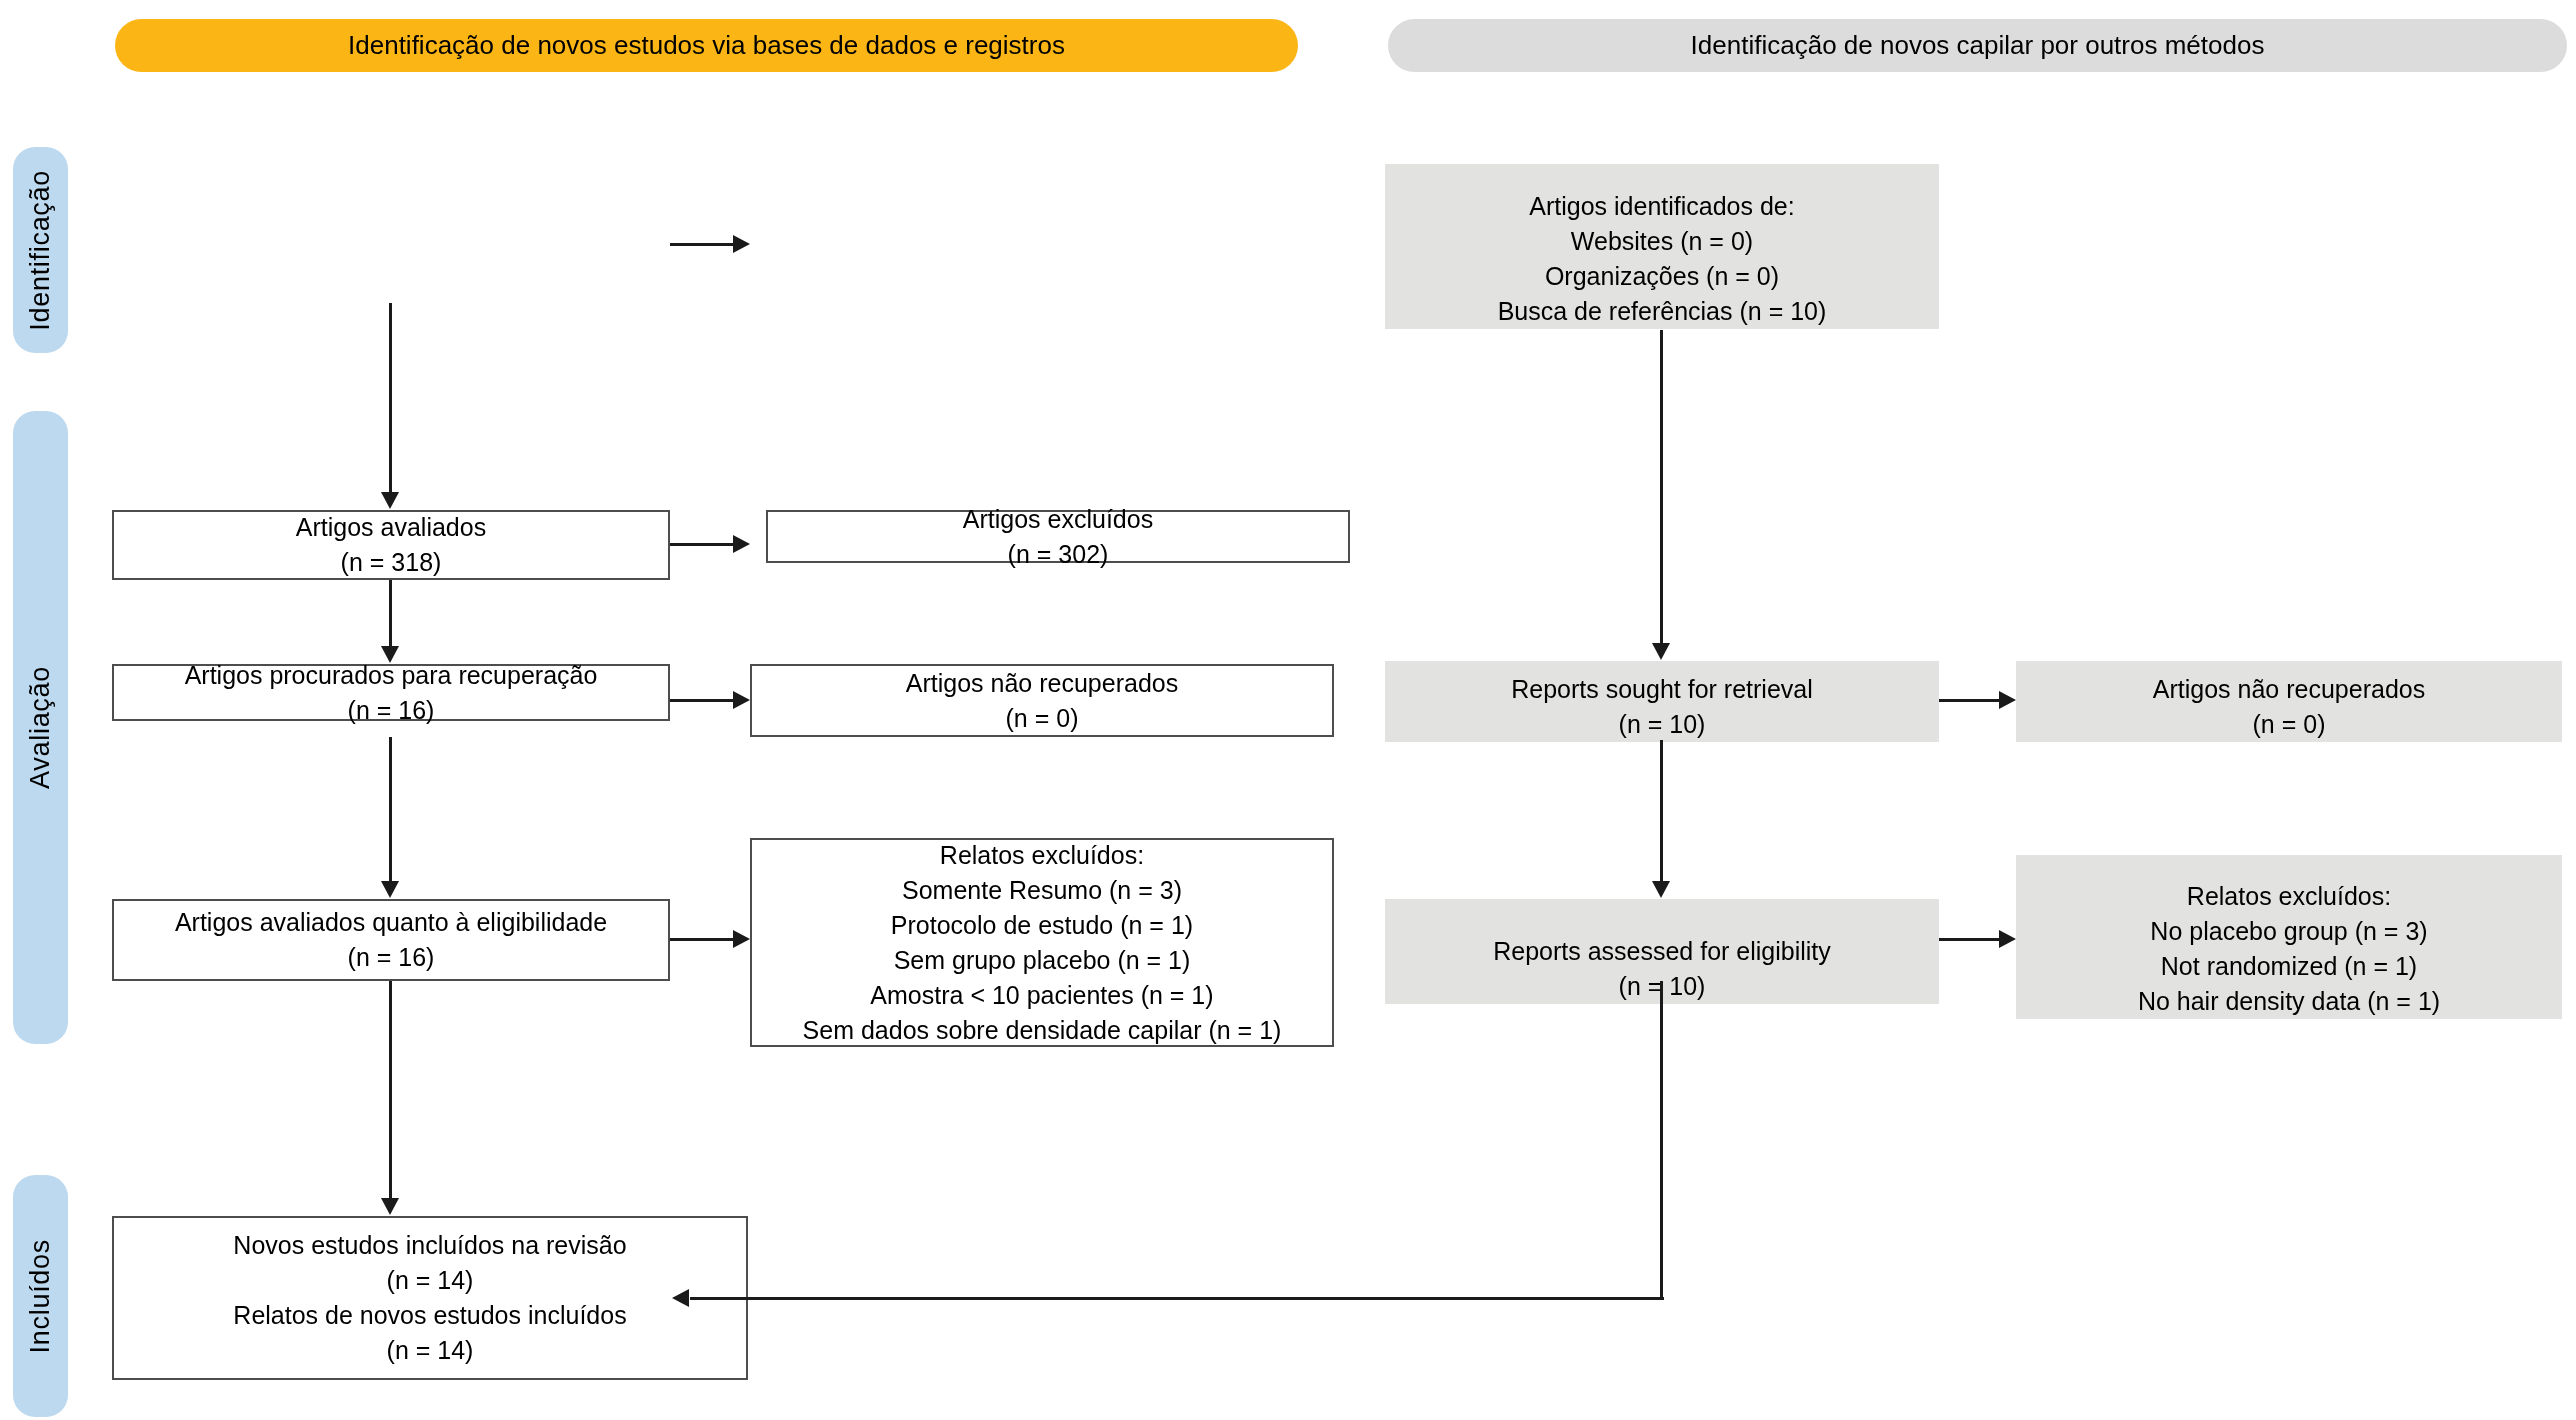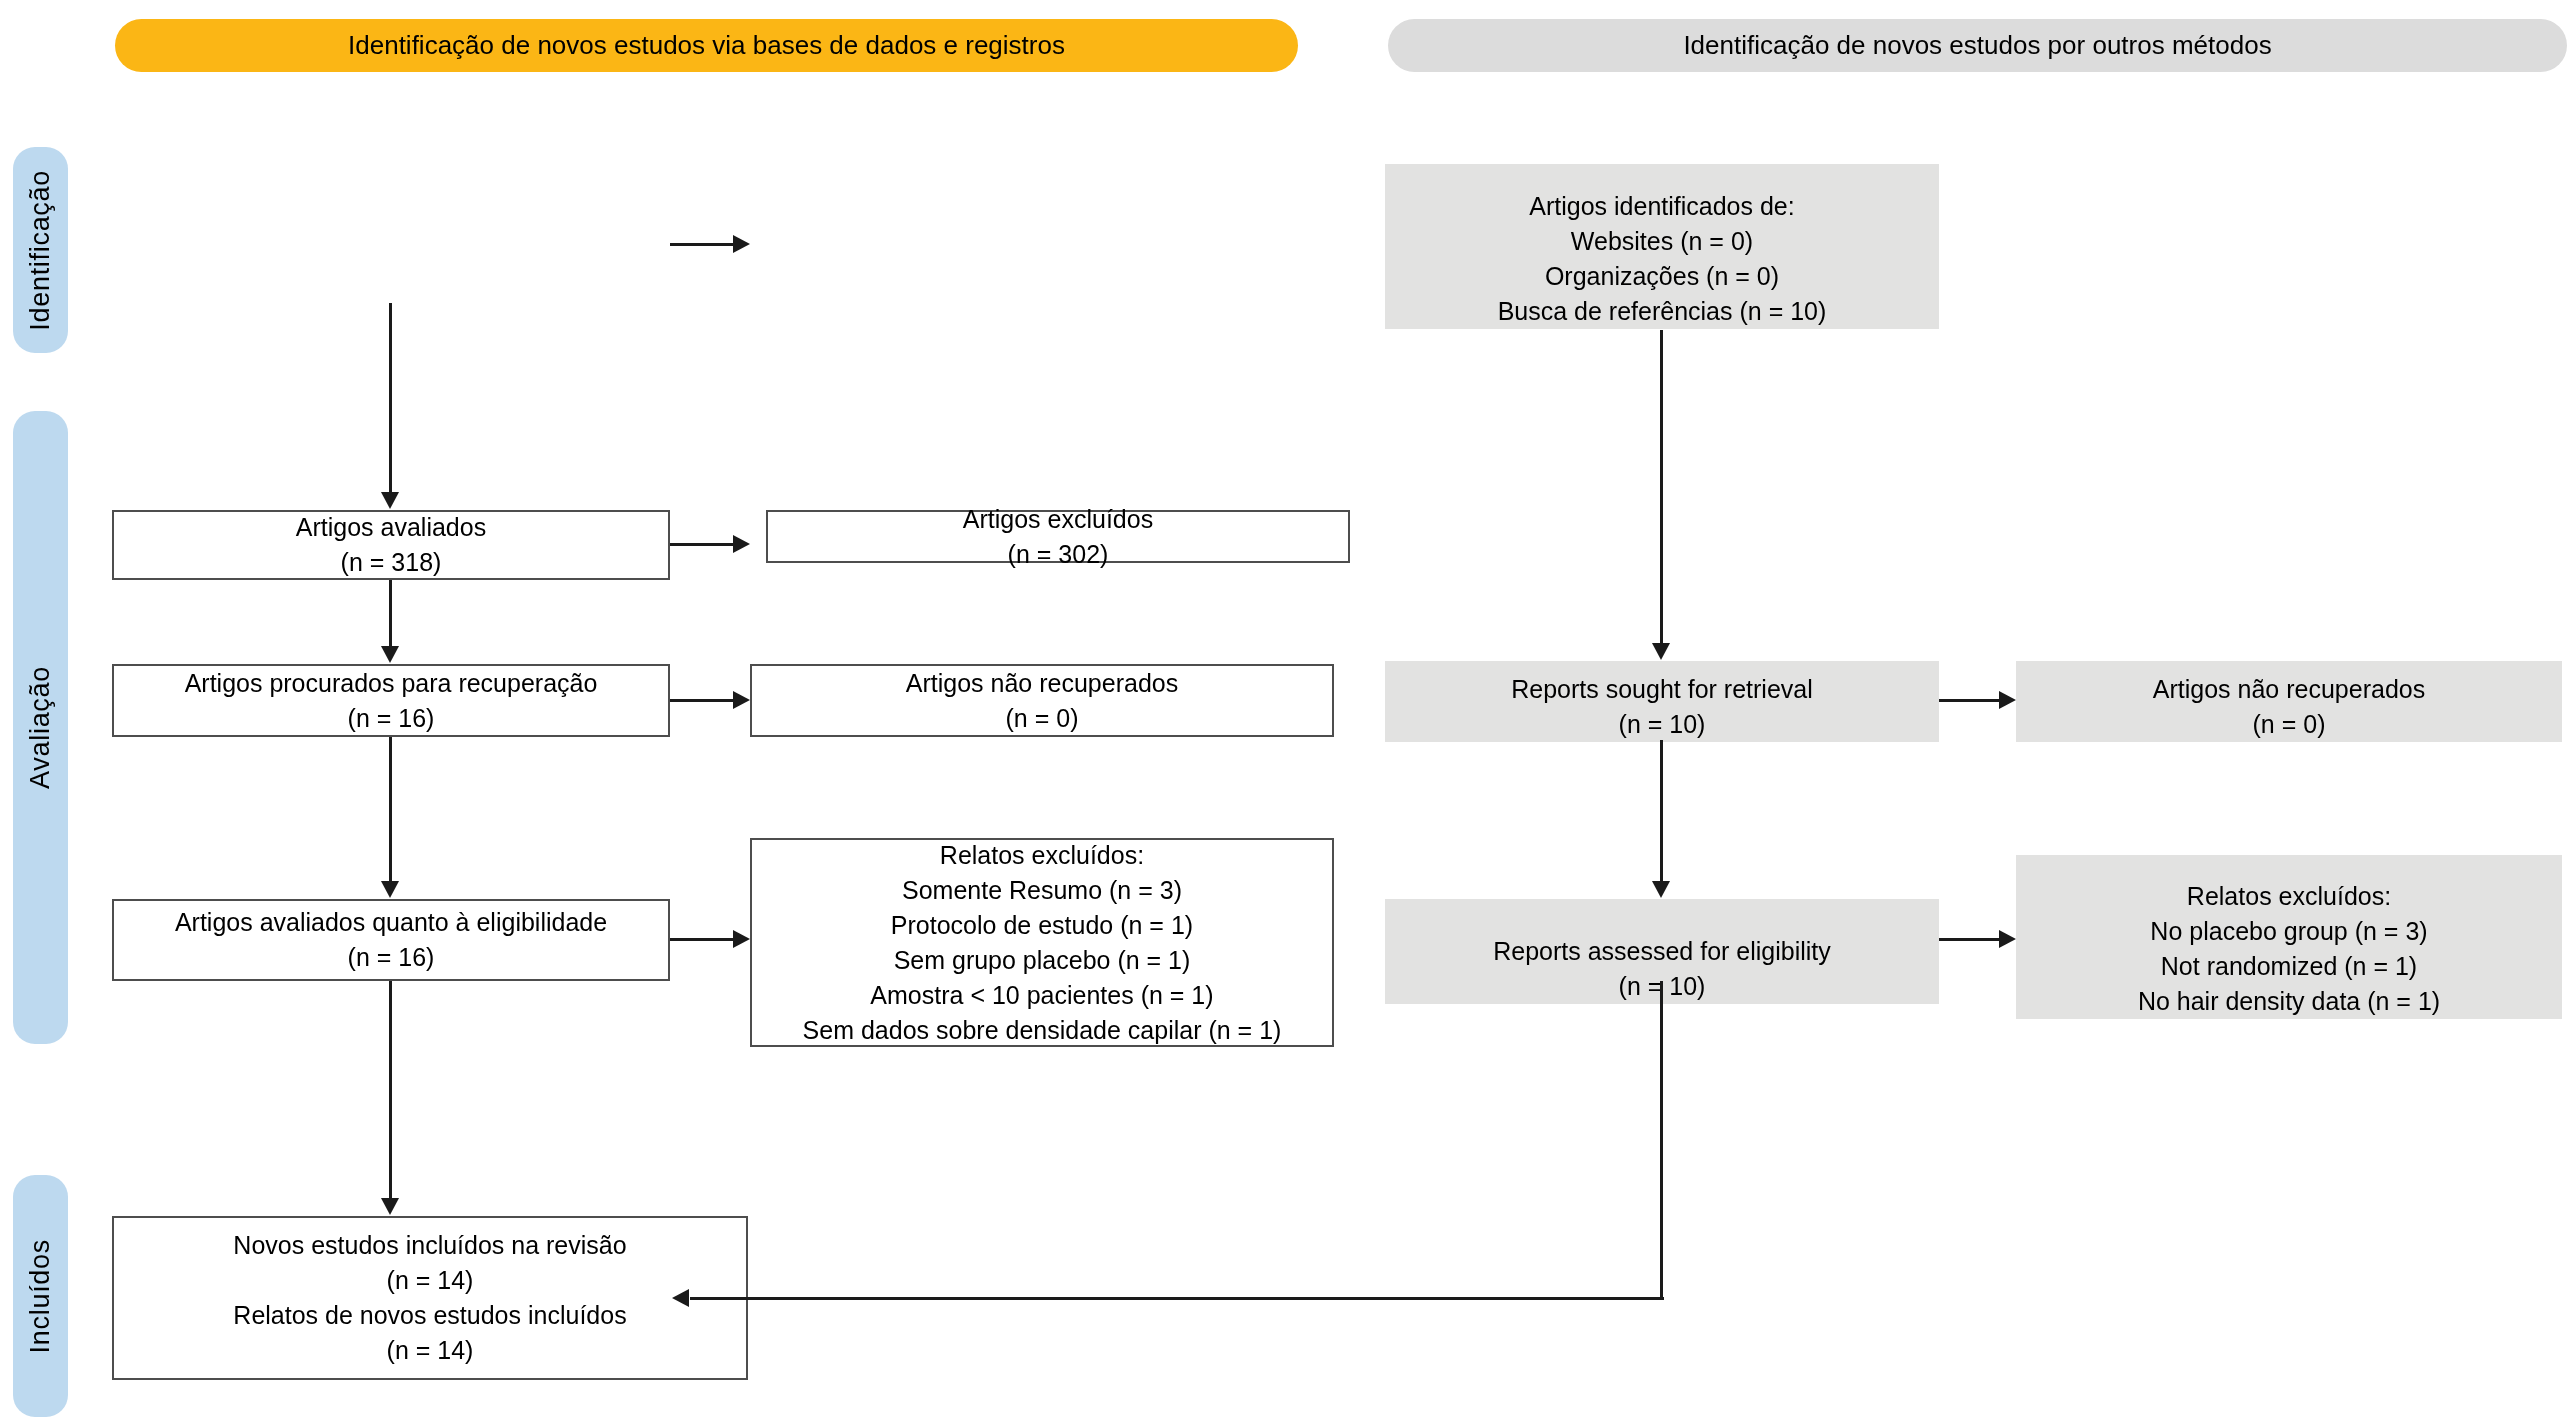--- a/index.html
+++ b/index.html
@@ -52,21 +52,21 @@
 </style>
 </head>
 <body>
 
 <div class="canvas">
 
   <div class="band yellow" style="left:115px;top:5.9px;width:1183px;height:53px">
     <span>Identificação de novos estudos via bases de dados e registros</span>
   </div>
   <div class="band gray" style="left:1388px;top:5.9px;width:1179px;height:53px">
-    <span>Identificação de novos estudos por outros métodos</span>
+    <span>Identificação de novos capilar por outros métodos</span>
   </div>
 
   <div class="tab" style="left:13.2px;top:147px;width:55px;height:206px">
     <span>Identificação</span>
   </div>
   <div class="tab" style="left:13.2px;top:411px;width:55px;height:633px">
     <span>Avaliação</span>
   </div>
   <div class="tab" style="left:13.2px;top:1175px;width:55px;height:242px">
     <span>Incluídos</span>
@@ -76,21 +76,21 @@
     <div>Artigos identificados de:<br>Websites (n = 0)<br>Organizações (n = 0)<br>Busca de referências (n = 10)</div>
   </div>
 
   <div class="node white" style="left:112px;top:510px;width:558px;height:70px">
     <div>Artigos avaliados<br>(n = 318)</div>
   </div>
   <div class="node white" style="left:766px;top:510px;width:584px;height:53px">
     <div>Artigos excluídos<br>(n = 302)</div>
   </div>
 
-  <div class="node white" style="left:112px;top:664px;width:558px;height:73px">
+  <div class="node white" style="left:112px;top:664px;width:558px;height:57px">
     <div>Artigos procurados para recuperação<br>(n = 16)</div>
   </div>
   <div class="node white" style="left:750px;top:664px;width:584px;height:73px">
     <div>Artigos não recuperados<br>(n = 0)</div>
   </div>
   <div class="node grey" style="left:1385px;top:661px;width:554px;height:81px">
     <div>Reports sought for retrieval<br>(n = 10)</div>
   </div>
   <div class="node grey" style="left:2016px;top:661px;width:546px;height:81px">
     <div>Artigos não recuperados<br>(n = 0)</div>

